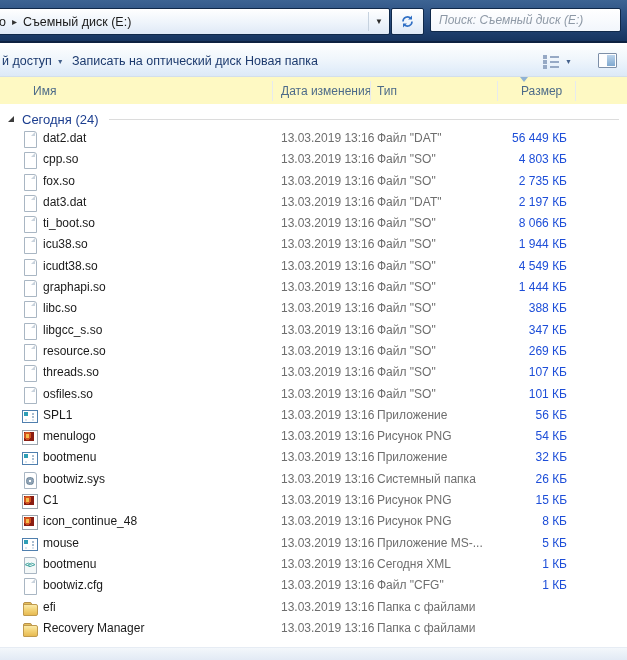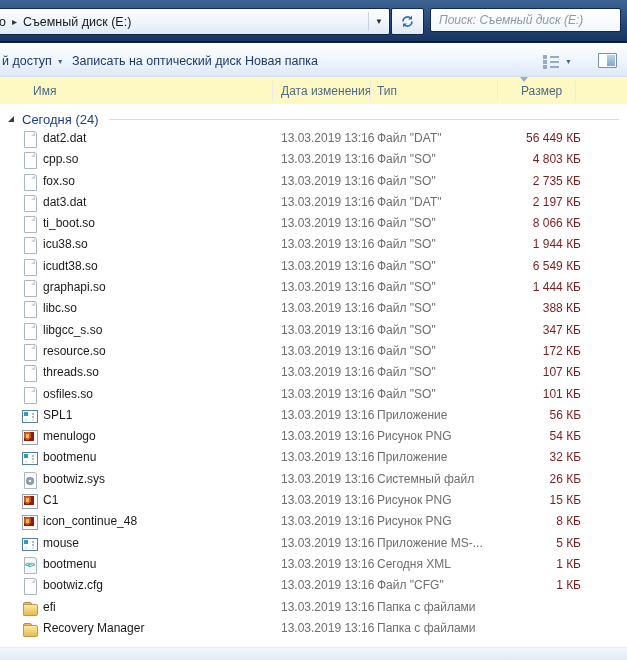--- a/index.html
+++ b/index.html
@@ -91,21 +91,21 @@
   .list { position:absolute; top:104px; left:0; right:0; }
   .group-row { height:24px; margin-top:3px; display:flex; align-items:center; }
   .group-tri { margin-left:8px; width:0; height:0; border-bottom:6px solid #3c3c3c; border-left:6px solid transparent; }
   .group-label { margin-left:8px; color:#1c3e8f; font-size:13px; white-space:nowrap; }
   .group-rule { flex:1; height:1px; background:#dcdcdc; margin:0 8px 0 10px; }
 
   .row { position:relative; height:21.3px; display:flex; font-size:12px; }
   .c-name { margin-left:5px; color:#1a1a1a; white-space:nowrap; }
   .c-date { position:absolute; left:281px; color:#6e6e6e; }
   .c-type { position:absolute; left:377px; color:#6e6e6e; white-space:nowrap; }
-  .c-size { position:absolute; left:501px; width:80px; text-align:right; color:#7f1d1d; }
+  .c-size { position:absolute; left:487px; width:80px; text-align:right; color:#1d4ed8; }
 
   
   .icon { position:relative; flex:none; margin-left:22px; width:16px; height:16px; }
 
   .icon.file::before {
     content:""; position:absolute; left:2px; top:0; width:11px; height:15px;
     background:#fff; border:1px solid #a9b6c3; border-top-right-radius:3px;
   }
   .icon.file::after {
     content:""; position:absolute; left:9px; top:1px; width:0; height:0;
@@ -274,21 +274,21 @@
           <span class="c-name">icu38.so</span>
           <span class="c-date">13.03.2019 13:16</span>
           <span class="c-type">Файл "SO"</span>
           <span class="c-size">1 944 КБ</span>
         </div>
         <div class="row">
           <span class="icon file"></span>
           <span class="c-name">icudt38.so</span>
           <span class="c-date">13.03.2019 13:16</span>
           <span class="c-type">Файл "SO"</span>
-          <span class="c-size">6 549 КБ</span>
+          <span class="c-size">4 549 КБ</span>
         </div>
         <div class="row">
           <span class="icon file"></span>
           <span class="c-name">graphapi.so</span>
           <span class="c-date">13.03.2019 13:16</span>
           <span class="c-type">Файл "SO"</span>
           <span class="c-size">1 444 КБ</span>
         </div>
         <div class="row">
           <span class="icon file"></span>
@@ -302,21 +302,21 @@
           <span class="c-name">libgcc_s.so</span>
           <span class="c-date">13.03.2019 13:16</span>
           <span class="c-type">Файл "SO"</span>
           <span class="c-size">347 КБ</span>
         </div>
         <div class="row">
           <span class="icon file"></span>
           <span class="c-name">resource.so</span>
           <span class="c-date">13.03.2019 13:16</span>
           <span class="c-type">Файл "SO"</span>
-          <span class="c-size">172 КБ</span>
+          <span class="c-size">269 КБ</span>
         </div>
         <div class="row">
           <span class="icon file"></span>
           <span class="c-name">threads.so</span>
           <span class="c-date">13.03.2019 13:16</span>
           <span class="c-type">Файл "SO"</span>
           <span class="c-size">107 КБ</span>
         </div>
         <div class="row">
           <span class="icon file"></span>
@@ -343,21 +343,21 @@
           <span class="icon app"></span>
           <span class="c-name">bootmenu</span>
           <span class="c-date">13.03.2019 13:16</span>
           <span class="c-type">Приложение</span>
           <span class="c-size">32 КБ</span>
         </div>
         <div class="row">
           <span class="icon sys"></span>
           <span class="c-name">bootwiz.sys</span>
           <span class="c-date">13.03.2019 13:16</span>
-          <span class="c-type">Системный файл</span>
+          <span class="c-type">Системный папка</span>
           <span class="c-size">26 КБ</span>
         </div>
         <div class="row">
           <span class="icon image"></span>
           <span class="c-name">C1</span>
           <span class="c-date">13.03.2019 13:16</span>
           <span class="c-type">Рисунок PNG</span>
           <span class="c-size">15 КБ</span>
         </div>
         <div class="row">

